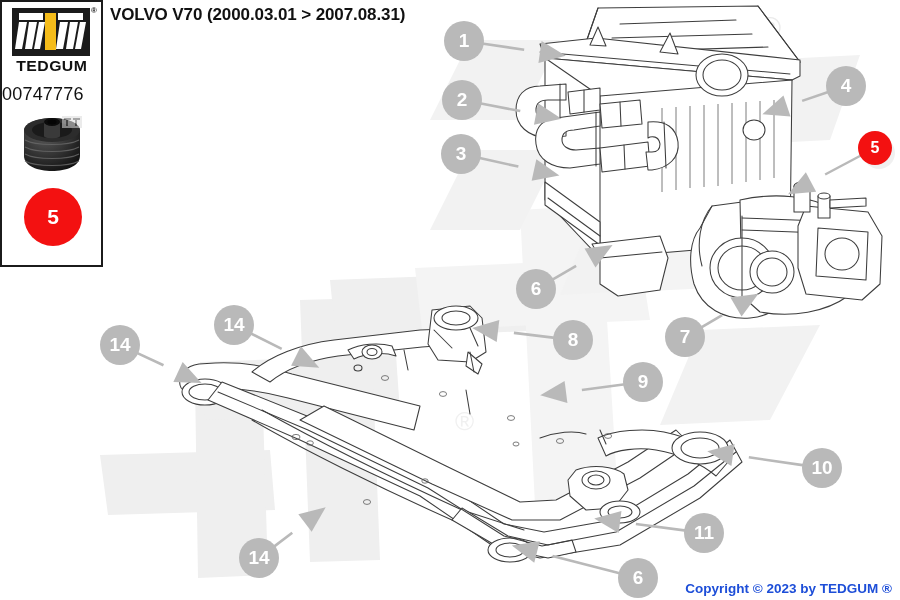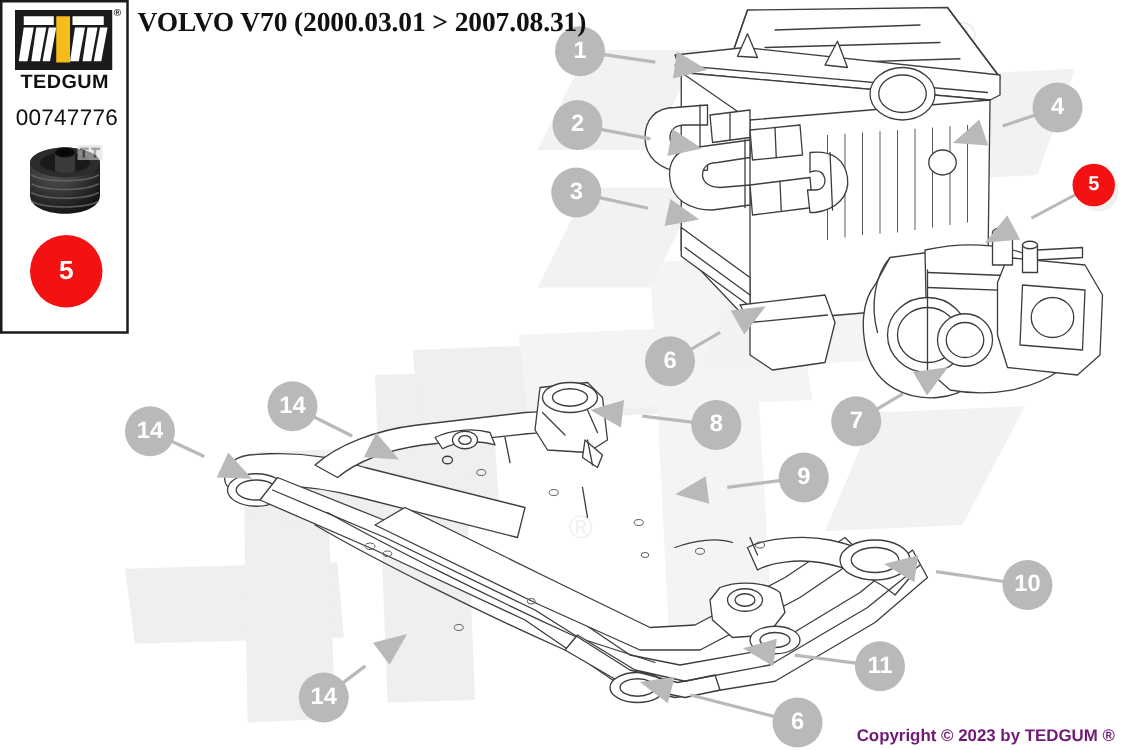--- a/index.html
+++ b/index.html
@@ -30,36 +30,36 @@
     line-height:8px;
   }
   .logo-word{
     position:absolute;left:0px;top:50px;width:78px;height:16px;
     font-size:15.5px;font-weight:bold;color:#111;letter-spacing:0.4px;
     text-align:center;line-height:16px;font-family:"Liberation Sans",sans-serif;
     transform:scaleX(1.02);transform-origin:left center;
   }
   .part-number{
     position:absolute;left:0;top:82px;width:103px;
-    text-align:center;font-size:18px;font-weight:normal;color:#111;
+    font-size:18px;font-weight:normal;color:#111;
     letter-spacing:0.2px;font-family:"Liberation Sans",sans-serif;
   }
   .part-photo{position:absolute;left:14px;top:112px;width:72px;height:62px;}
   .sidebar-badge{
     position:absolute;left:22px;top:186px;width:58px;height:58px;border-radius:50%;
     background:#f31111;display:flex;align-items:center;justify-content:center;
     color:#fff;font-size:21px;font-weight:bold;font-family:"Liberation Sans",sans-serif;
   }
 
   
   .title{
     position:absolute;left:110px;top:5px;
-    font-size:22px;font-weight:bold;color:#111;
+    font-size:17px;font-weight:bold;color:#111;
     white-space:nowrap;letter-spacing:-0.1px;
-    font-family:Liberation Serif, serif;
+    font-family:Liberation Sans, sans-serif;
     z-index:6;
   }
 
   
   .drawing{position:absolute;inset:0;z-index:3;}
 
   
   .callouts{position:absolute;inset:0;z-index:5;}
   .badge{
     position:absolute;border-radius:50%;
@@ -67,21 +67,21 @@
     color:#fff;font-weight:bold;font-family:"Liberation Sans",sans-serif;
     user-select:none;
   }
   .badge.gray{background:#b9b9b9;width:40px;height:40px;font-size:19px;}
   .badge.red{background:#f31111;width:34px;height:34px;font-size:16px;}
   .badge.red.shadowed{box-shadow:4px 5px 0 -1px rgba(0,0,0,0.06);}
 
   
   .copyright{
     position:absolute;right:8px;bottom:4px;
-    font-size:13.5px;font-weight:bold;color:#701a75;
+    font-size:13.5px;font-weight:bold;color:#1d4ed8;
     font-family:"Liberation Sans",sans-serif;
     white-space:nowrap;z-index:6;
   }
 </style>
 </head>
 <body>
 
 <div id="root">
 
   <div class="wm-layer">

